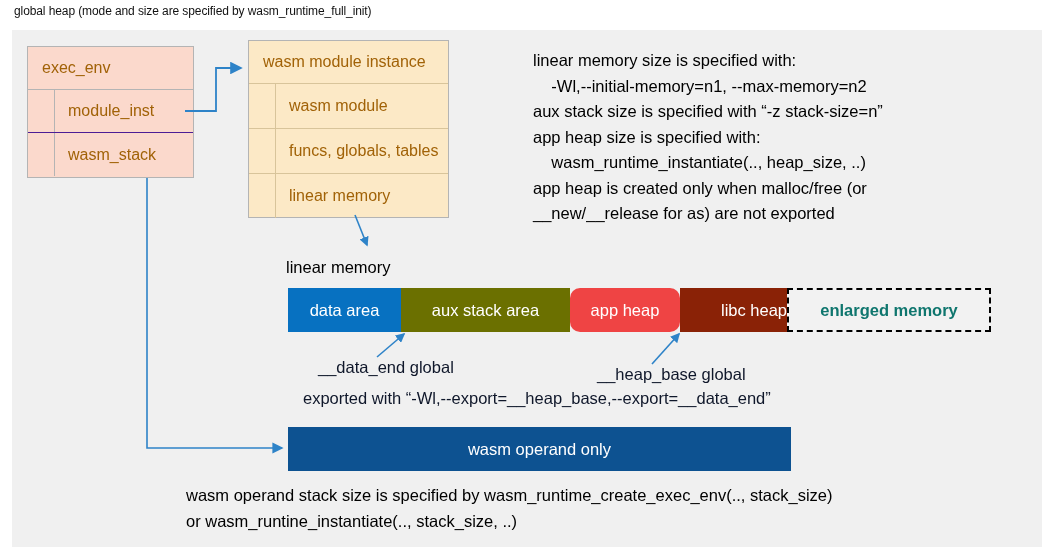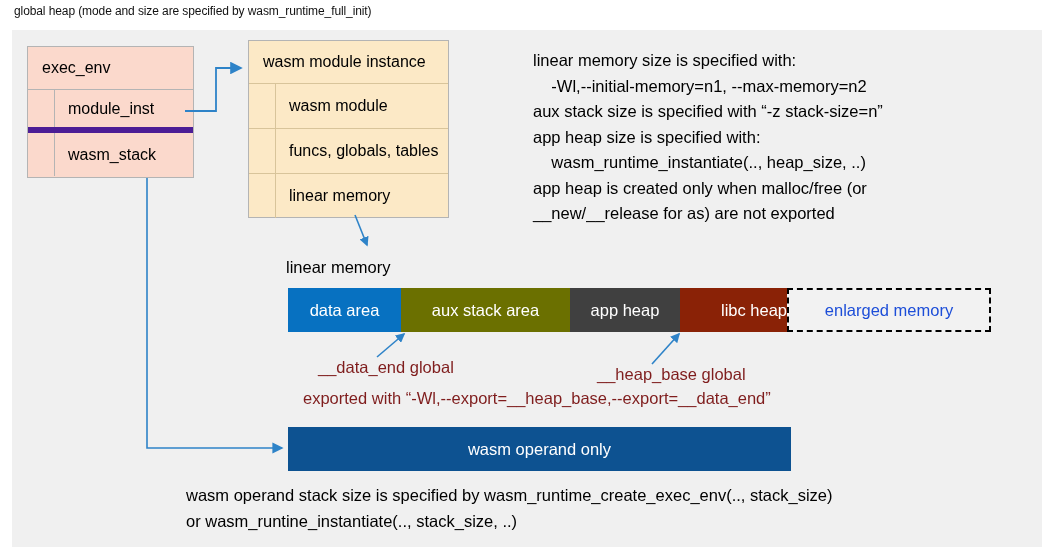--- a/index.html
+++ b/index.html
@@ -44,21 +44,21 @@
   
   .struct-box {
     box-sizing: border-box;
     border: 1px solid #b4b4b4;
   }
   .struct-row {
     box-sizing: border-box;
     display: flex;
     align-items: center;
     font-size: 16px;
-    color: #000000;
+    color: #a16207;
     white-space: nowrap;
   }
   .struct-head {
     padding-left: 14px;
   }
   .struct-gutter {
     box-sizing: border-box;
     width: 27px;
     flex: 0 0 27px;
     align-self: stretch;
@@ -75,21 +75,21 @@
     width: 167px;
     height: 132px;
     background: #fbd9cc;
   }
   #exec-env-header {
     height: 43px;
     border-bottom: 1px solid #b4b4b4;
   }
   #exec-env-module-inst {
     height: 43px;
-    border-bottom: 6px solid #4c1d95;
+    border-bottom: 1px solid #4c1d95;
   }
   #exec-env-wasm-stack {
     height: 43px;
   }
 
   
   #module-instance-box {
     left: 248px;
     top: 40px;
     width: 201px;
@@ -154,21 +154,21 @@
   }
   .mem-seg.dashed {
     color: #1f3864;
     background: #f2f2f2;
     border: 2.5px dashed #000000;
   }
 
   
   .anno-text {
     font-size: 16.5px;
-    color: #7f1d1d;
+    color: #0f172a;
     white-space: nowrap;
   }
   #data-end-label { left: 318px; top: 358px; }
   #heap-base-label { left: 597px; top: 365px; }
   #export-line { left: 303px; top: 389px; }
 
   
   #operand-stack-box {
     left: 288px;
     top: 427px;
@@ -242,23 +242,23 @@
 app heap size is specified with:
     wasm_runtime_instantiate(.., heap_size, ..)
 app heap is created only when malloc/free (or
 __new/__release for as) are not exported</div>
 
   <div class="abs" id="linear-memory-caption">linear memory</div>
 
   <div class="abs" id="memory-bar">
     <div class="mem-seg" id="seg-data-area" style="width: 113px; flex: 0 0 113px; background: rgb(7, 113, 193);">data area</div>
     <div class="mem-seg" id="seg-aux-stack" style="width: 169px; flex: 0 0 169px; background: rgb(107, 112, 0);">aux stack area</div>
-    <div class="mem-seg" id="seg-app-heap" style="width: 110px; flex: 0 0 110px; background: #404040;">app heap</div>
+    <div class="mem-seg" id="seg-app-heap" style="width: 110px; flex: 0 0 110px; background: #ef4444; border-radius: 10px;">app heap</div>
     <div class="mem-seg" id="seg-libc-heap" style="width: 107px; flex: 0 0 107px; background: rgb(138, 34, 6); padding-left: 41px;">libc heap</div>
-    <div class="mem-seg dashed" id="seg-enlarged" style="width: 204px; flex: 0 0 204px; background: rgb(242, 242, 242); color: #1d4ed8;">enlarged memory</div>
+    <div class="mem-seg dashed" id="seg-enlarged" style="width: 204px; flex: 0 0 204px; background: rgb(242, 242, 242); color: #0f766e; font-weight: bold;">enlarged memory</div>
   </div>
 
   <div class="abs anno-text" id="data-end-label">__data_end global</div>
   <div class="abs anno-text" id="heap-base-label">__heap_base global</div>
   <div class="abs anno-text" id="export-line">exported with “-Wl,--export=__heap_base,--export=__data_end”</div>
 
   <div class="abs" id="operand-stack-box" style="background: rgb(13, 82, 145);">wasm operand only</div>
   <div class="abs" id="operand-stack-notes">wasm operand stack size is specified by wasm_runtime_create_exec_env(.., stack_size)
 or wasm_runtine_instantiate(.., stack_size, ..)</div>
 

